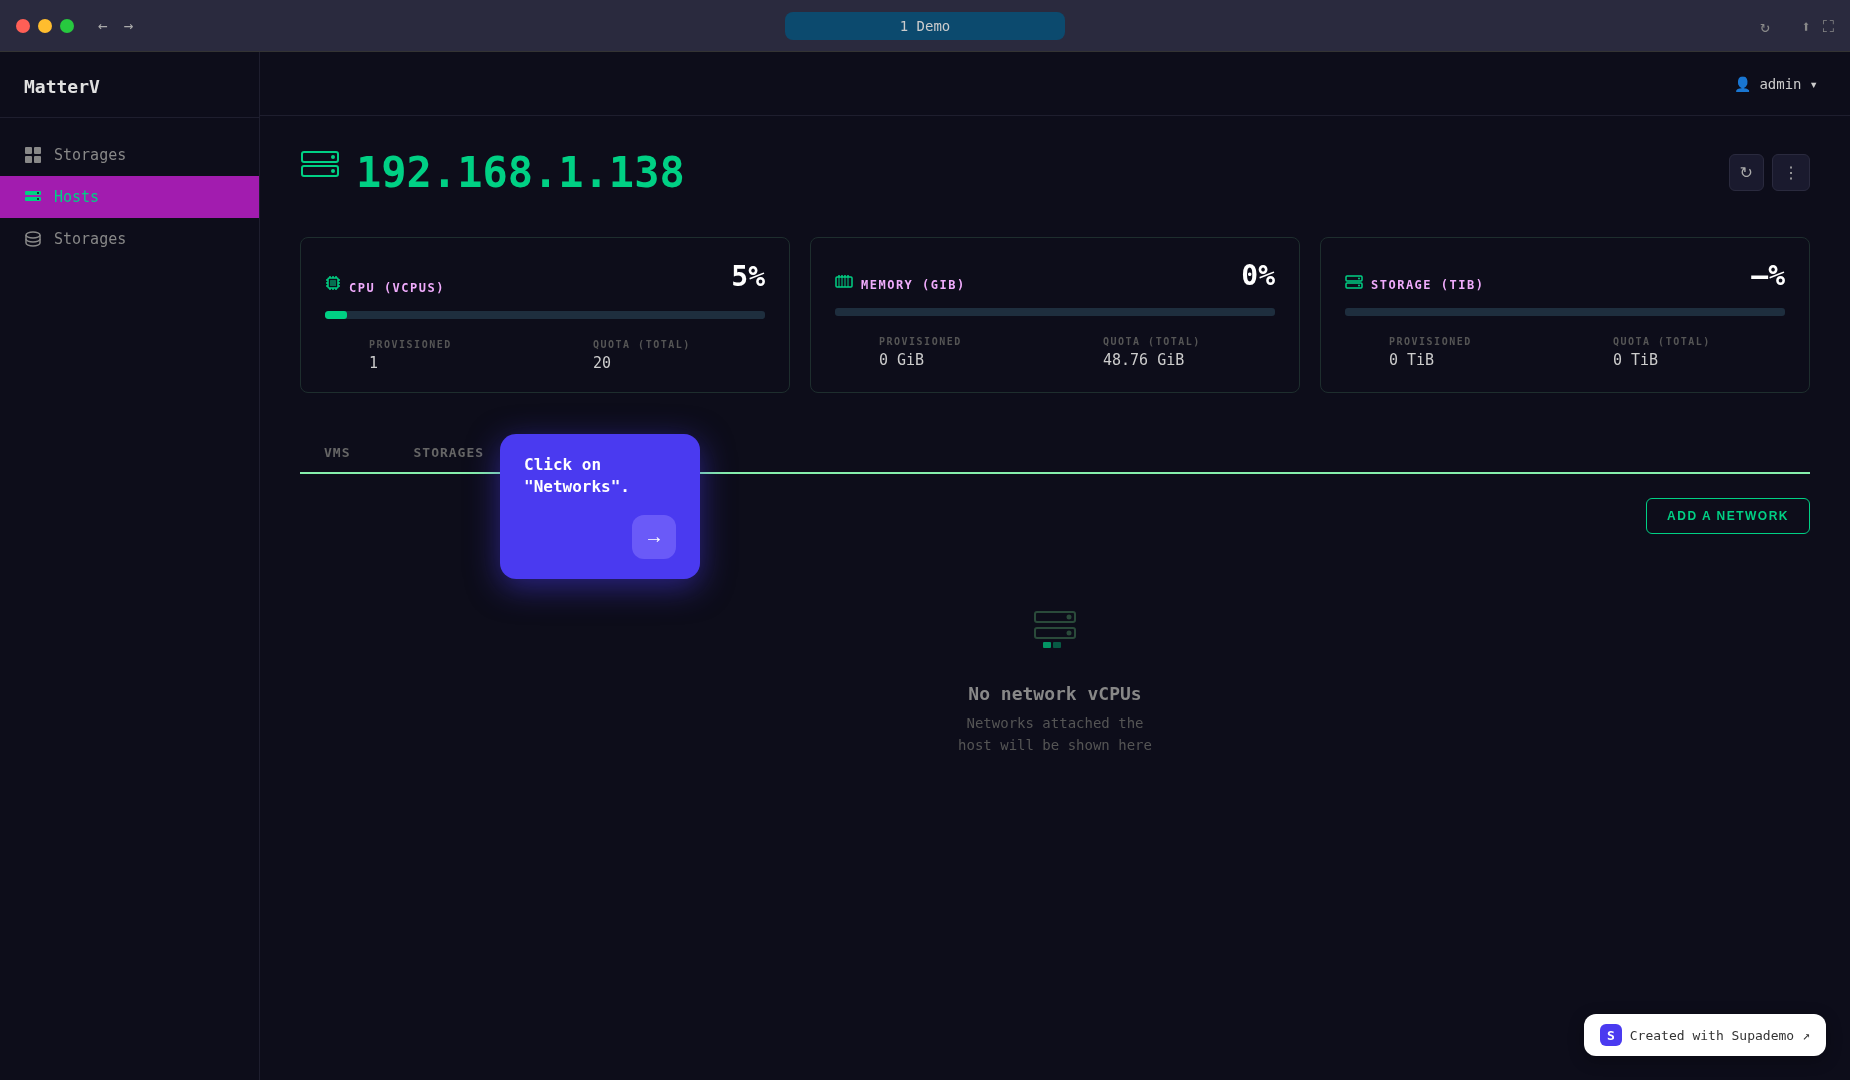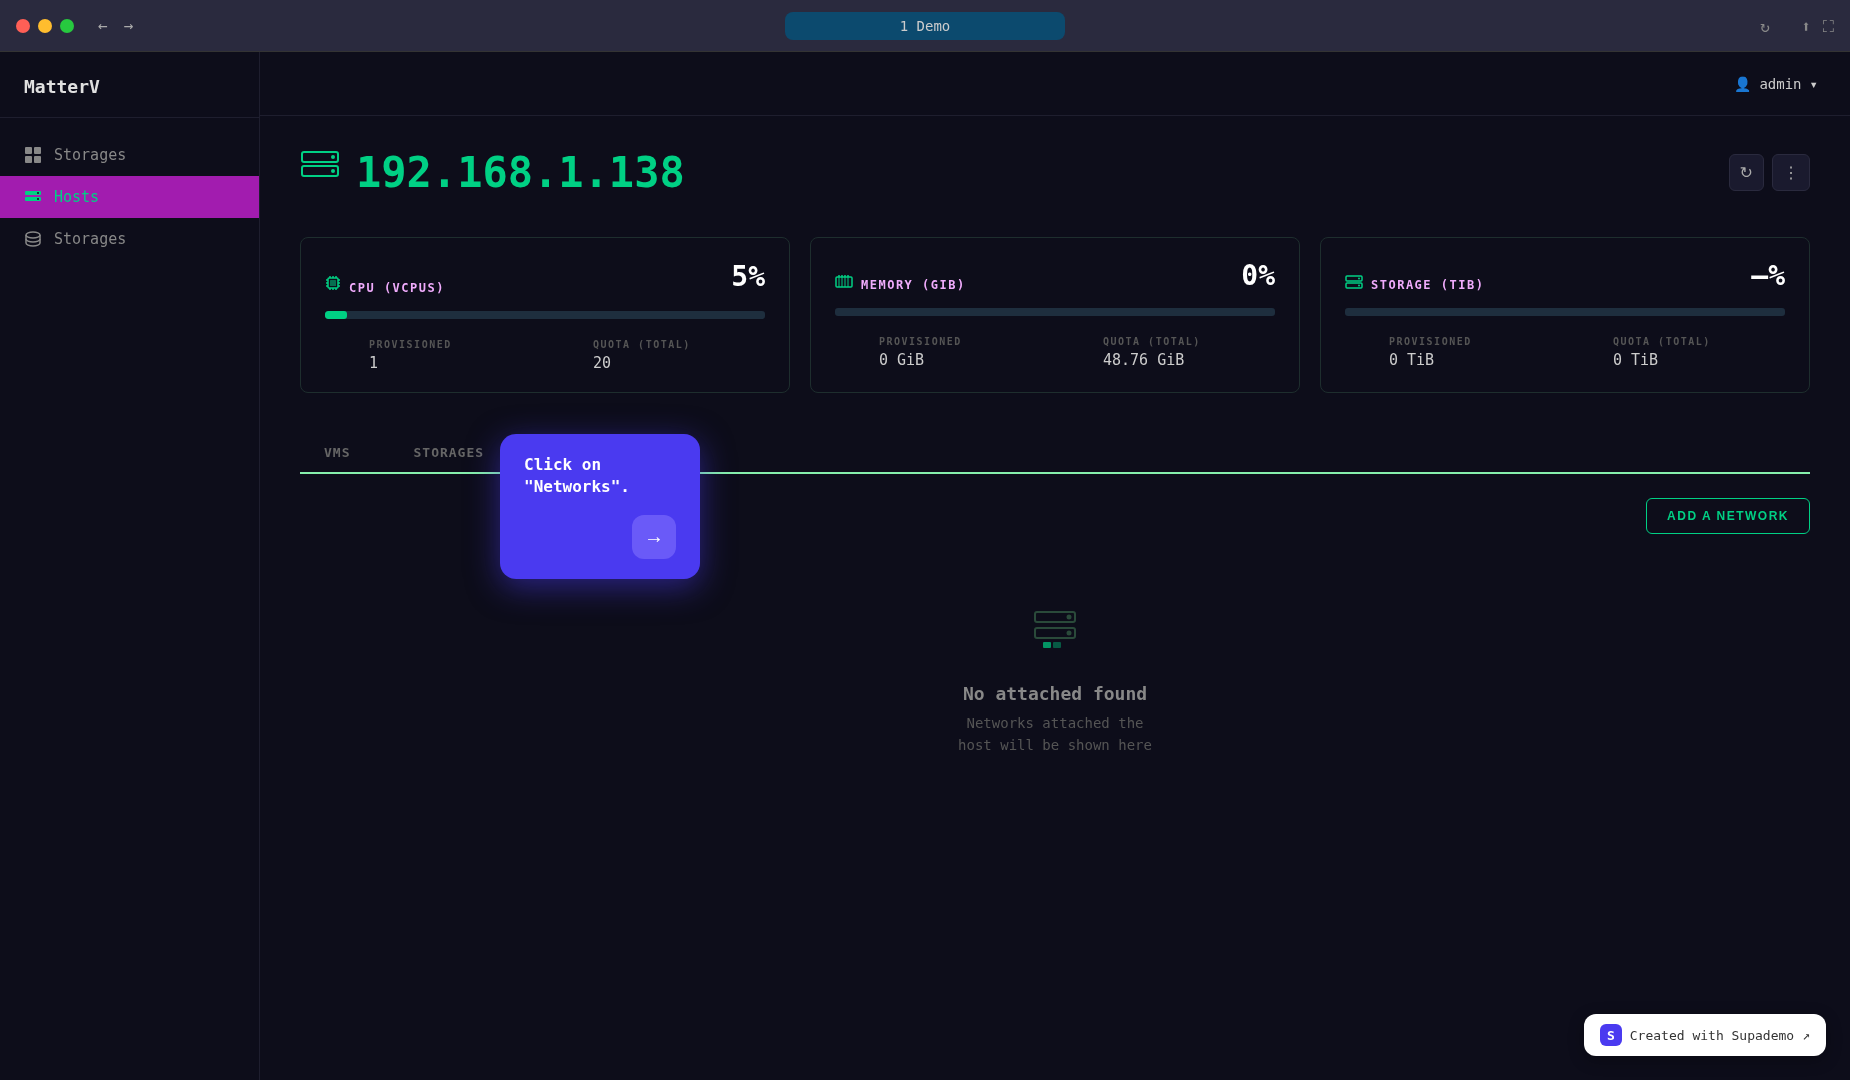--- a/index.html
+++ b/index.html
@@ -615,21 +615,21 @@
           <div class="empty-state-icon">
             <svg width="60" height="60" viewBox="0 0 60 60" fill="none" xmlns="http://www.w3.org/2000/svg">
               <rect x="10" y="14" width="40" height="10" rx="2" stroke="#2a4a3a" stroke-width="2" fill="none"></rect>
               <rect x="10" y="30" width="40" height="10" rx="2" stroke="#2a4a3a" stroke-width="2" fill="none"></rect>
               <circle cx="44" cy="19" r="2.5" fill="#2a4a3a"></circle>
               <circle cx="44" cy="35" r="2.5" fill="#2a4a3a"></circle>
               <rect x="18" y="44" width="8" height="6" rx="1" fill="#00d084" opacity="0.7"></rect>
               <rect x="28" y="44" width="8" height="6" rx="1" fill="#00d084" opacity="0.4"></rect>
             </svg>
           </div>
-          <div class="empty-state-title">No attached found</div>
+          <div class="empty-state-title">No network vCPUs</div>
           <div class="empty-state-desc" style="white-space: pre-line;">Networks attached the
 host will be shown here</div>
         </div>
 
       </div>
 
     </div>
   </div>
 </div>
 

